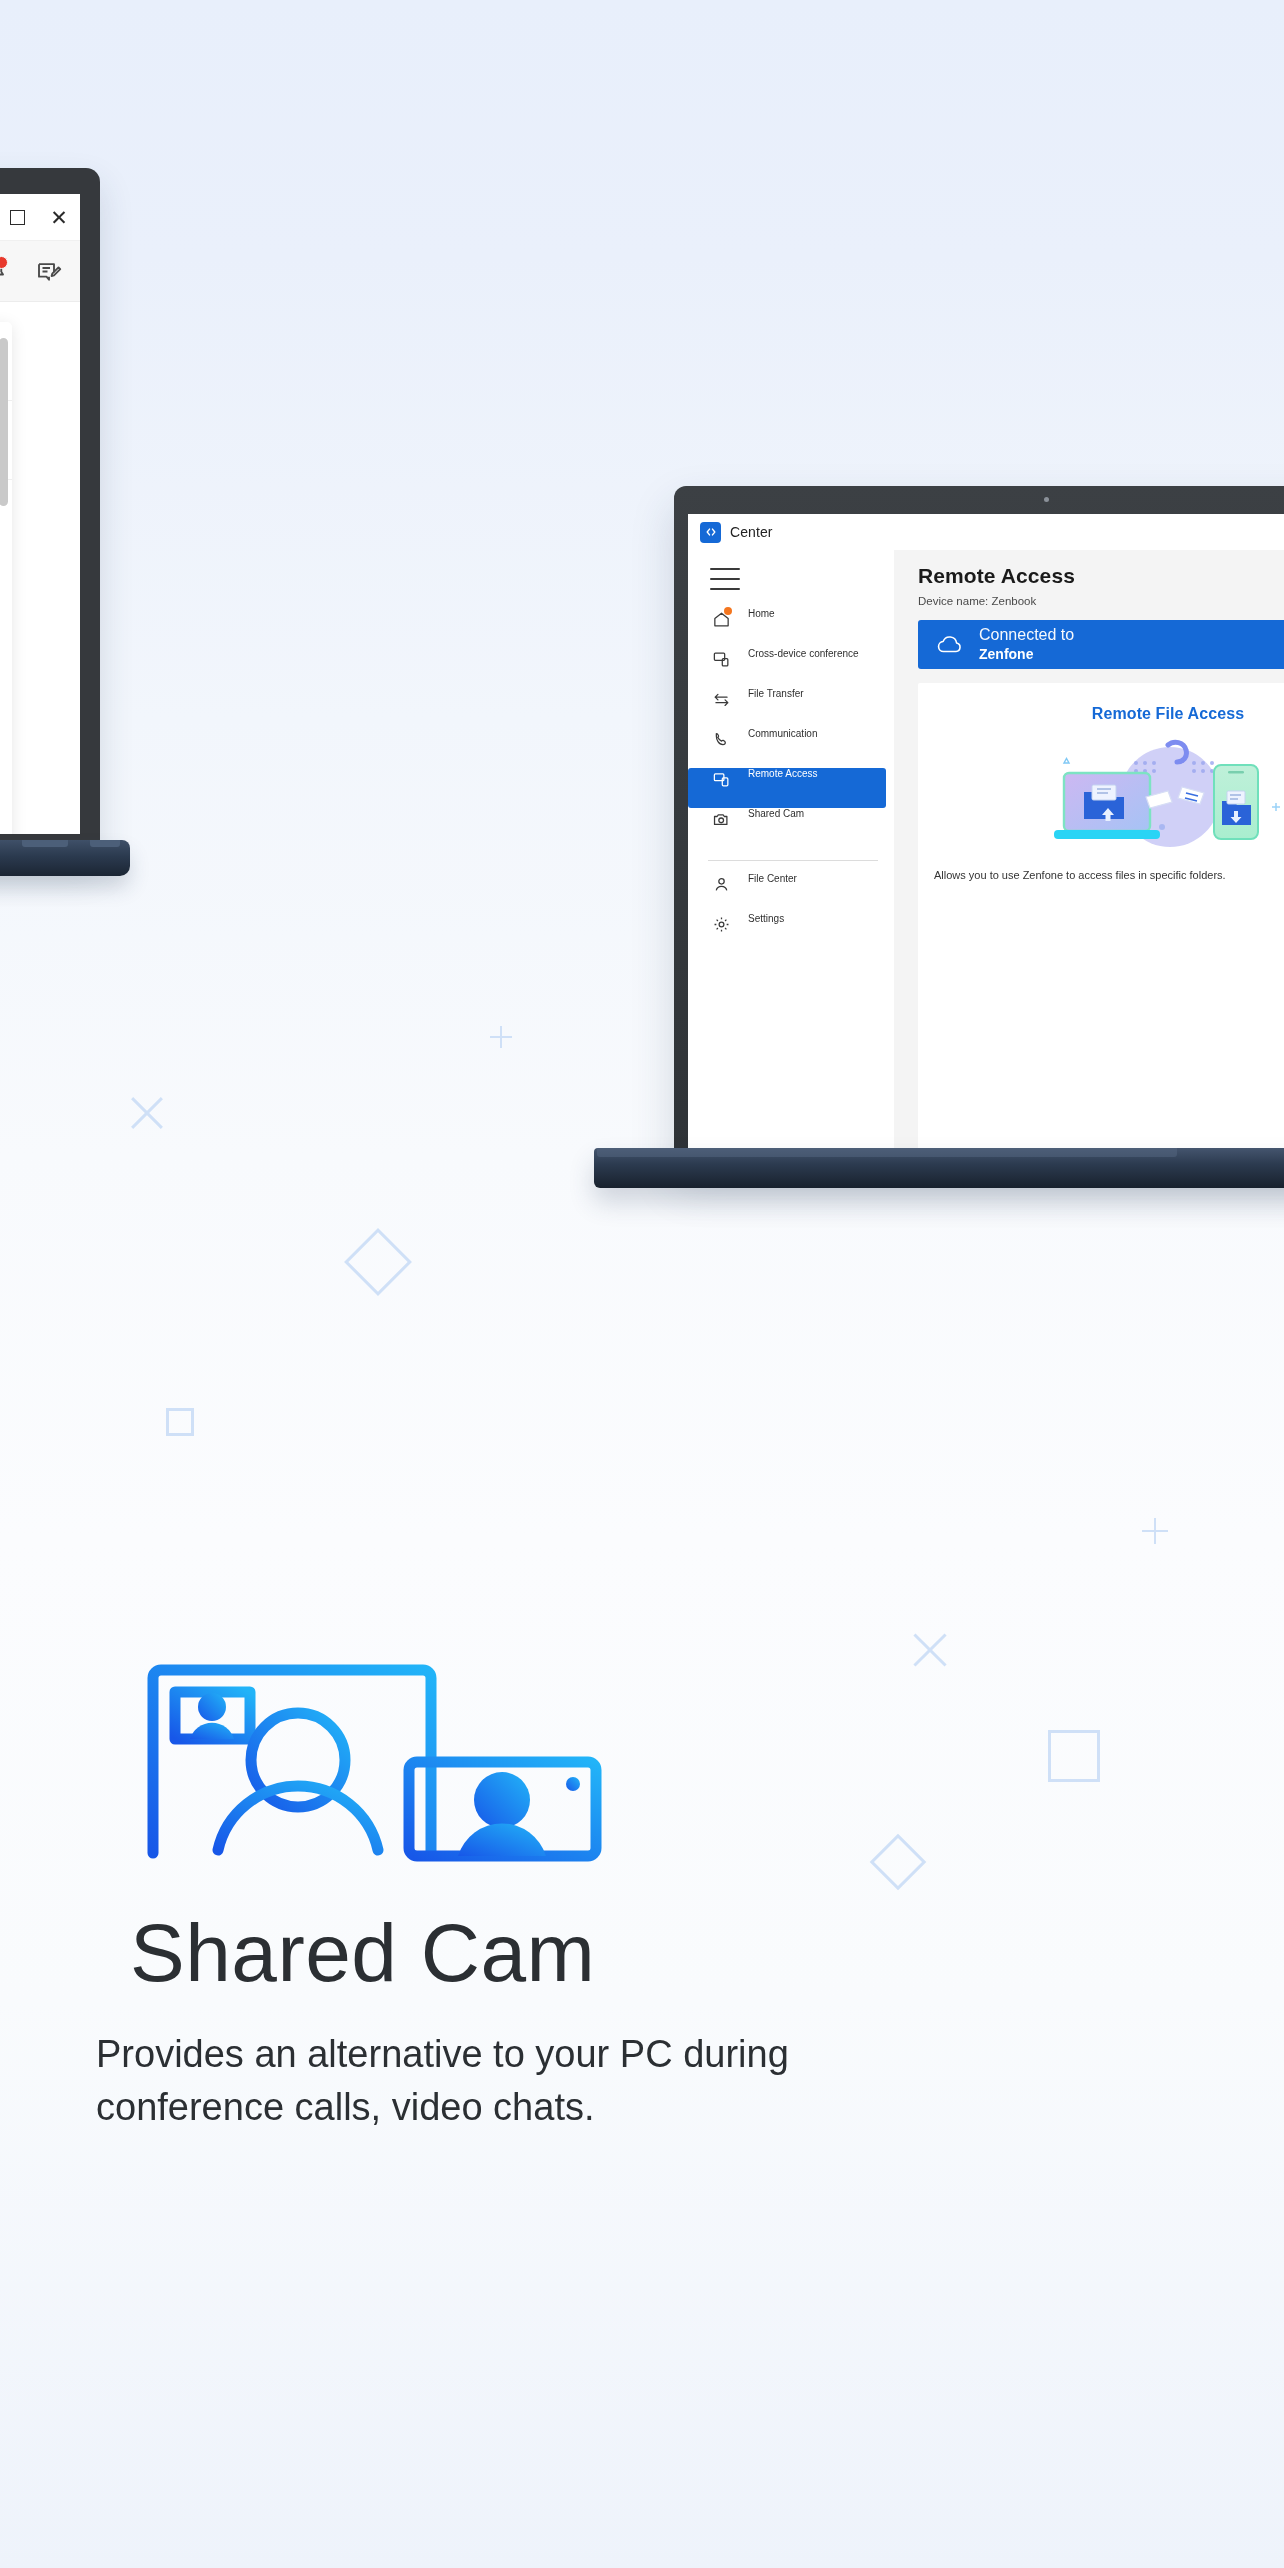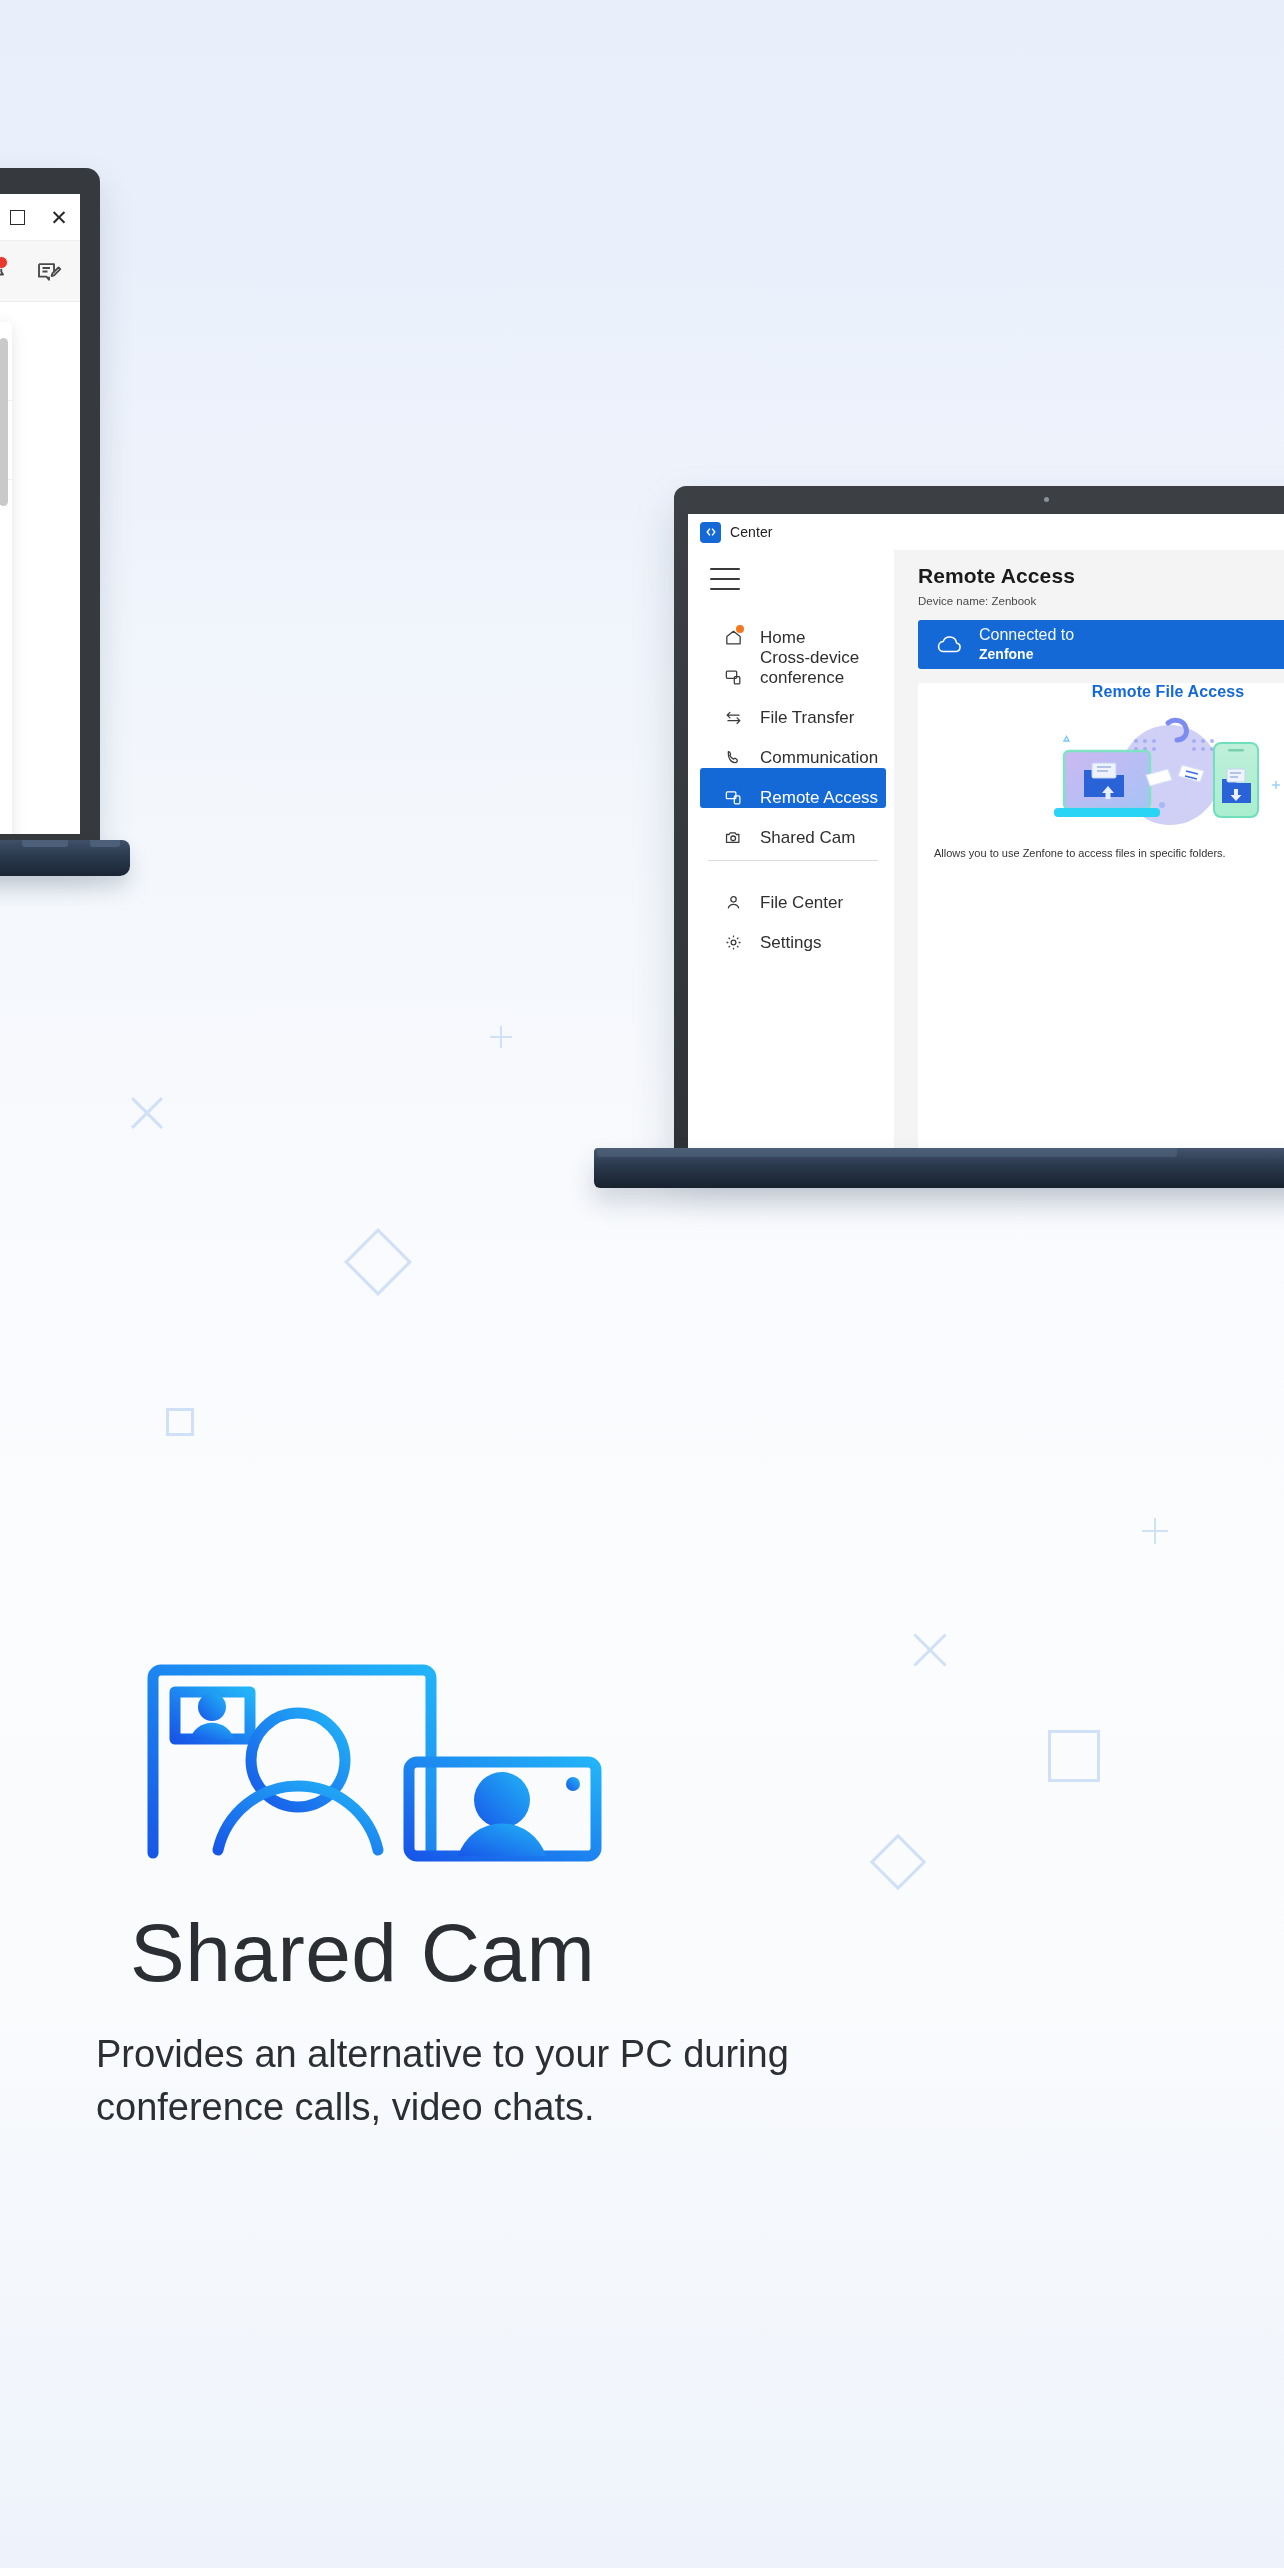--- a/index.html
+++ b/index.html
@@ -88,41 +88,41 @@
   .app{display:flex;flex-direction:column;height:100%;background:#fff;}
   .app-titlebar{height:36px;display:flex;align-items:center;padding-left:12px;background:#fff;}
   .glidex-logo{width:21px;height:21px;border-radius:4px;background:#1569d6;display:flex;align-items:center;justify-content:center;margin-right:9px;}
   .glidex-logo svg{display:block;}
   .app-title{font-size:14px;color:#222;letter-spacing:.1px;}
   .app-body{flex:1;display:flex;min-height:0;}
 
   .sidebar{width:206px;background:#fff;padding-top:6px;display:flex;flex-direction:column;flex-shrink:0;}
   .hamburger{width:30px;height:22px;margin:12px 0 18px 22px;display:flex;flex-direction:column;justify-content:space-between;}
   .hamburger span{display:block;height:2px;background:#3a3a3a;border-radius:1px;}
-  .nav-item{height:40px;display:flex;align-items:flex-end;padding-left:20px;color:#2f2f2f;font-size:17px;position:relative;margin-left:12px;}
+  .nav-item{height:40px;display:flex;align-items:flex-start;padding-left:20px;color:#2f2f2f;font-size:10px;position:relative;}
   .nav-item .ico{width:26px;height:22px;margin-right:14px;flex-shrink:0;display:flex;align-items:center;justify-content:center;position:relative;}
   .nav-item.active{background:#1569d6;color:#fff;border-radius:3px;margin-right:8px;}
   .nav-item.active .ico svg *{stroke:#fff;}
   .nav-dot{position:absolute;right:2px;top:-1px;width:8px;height:8px;border-radius:50%;background:#f4761f;}
   .nav-sep{height:1px;background:#dcdcdc;margin:12px 16px 12px 20px;}
 
   .content{flex:1;background:#f4f4f4;display:flex;flex-direction:column;min-width:0;}
   .content-head{padding:14px 0 0 24px;background:#f4f4f4;}
   .page-title{font-size:21px;font-weight:bold;color:#1a1a1a;letter-spacing:.1px;}
   .device-name{font-size:11.5px;color:#4a4a4a;margin-top:7px;}
   .conn-banner{
     margin:13px 18px 0 24px;height:49px;background:#1569d6;border-radius:3px;
     display:flex;align-items:center;padding:0 16px;color:#fff;position:relative;
   }
   .conn-cloud{width:32px;height:26px;margin-right:13px;flex-shrink:0;}
   .conn-txt1{font-size:16px;line-height:1.25;opacity:.96;}
   .conn-txt2{font-size:14px;font-weight:bold;line-height:1.25;}
 
   .panel{margin:14px 18px 0 24px;background:#fff;flex:1;border-radius:2px;display:flex;flex-direction:column;align-items:center;min-height:0;}
-  .panel-title{font-size:16px;color:#1569d6;font-weight:bold;letter-spacing:.1px;}
+  .panel-title{font-size:16px;color:#1569d6;font-weight:bold;margin-top:22px;letter-spacing:.1px;}
   .illus{margin-top:6px;width:300px;height:132px;position:relative;}
   .panel-caption{font-size:11px;color:#333;margin-top:8px;align-self:flex-start;padding-left:16px;}
 
   
   #hero{position:absolute;left:0;top:1660px;width:1284px;}
   #hero-icon{margin-left:118px;width:500px;height:210px;}
   #hero-title{margin:42px 0 0 130px;font-size:82px;color:#2b2f33;letter-spacing:.5px;line-height:1;font-weight:400;}
   #hero-desc{margin:34px 0 0 96px;font-size:38px;color:#2b2f33;line-height:1.4;max-width:880px;font-weight:400;}
 </style>
 </head>

